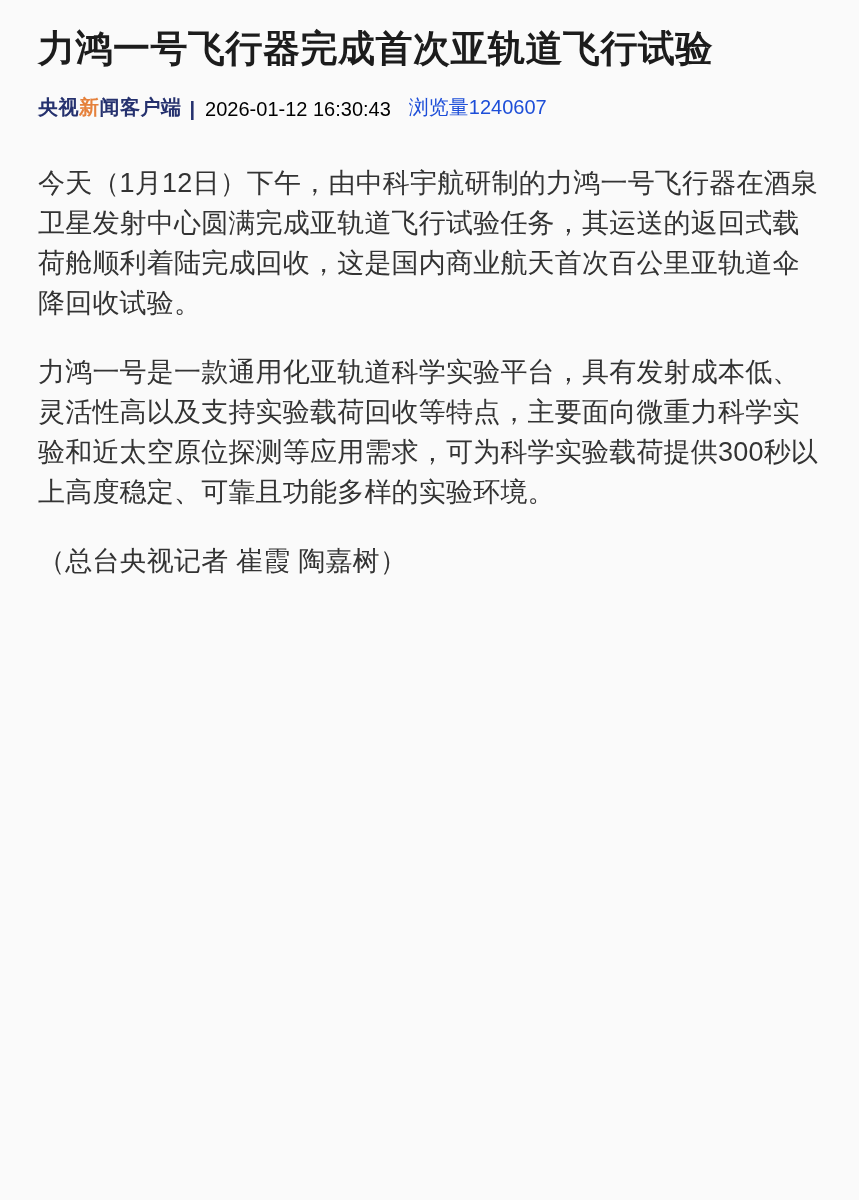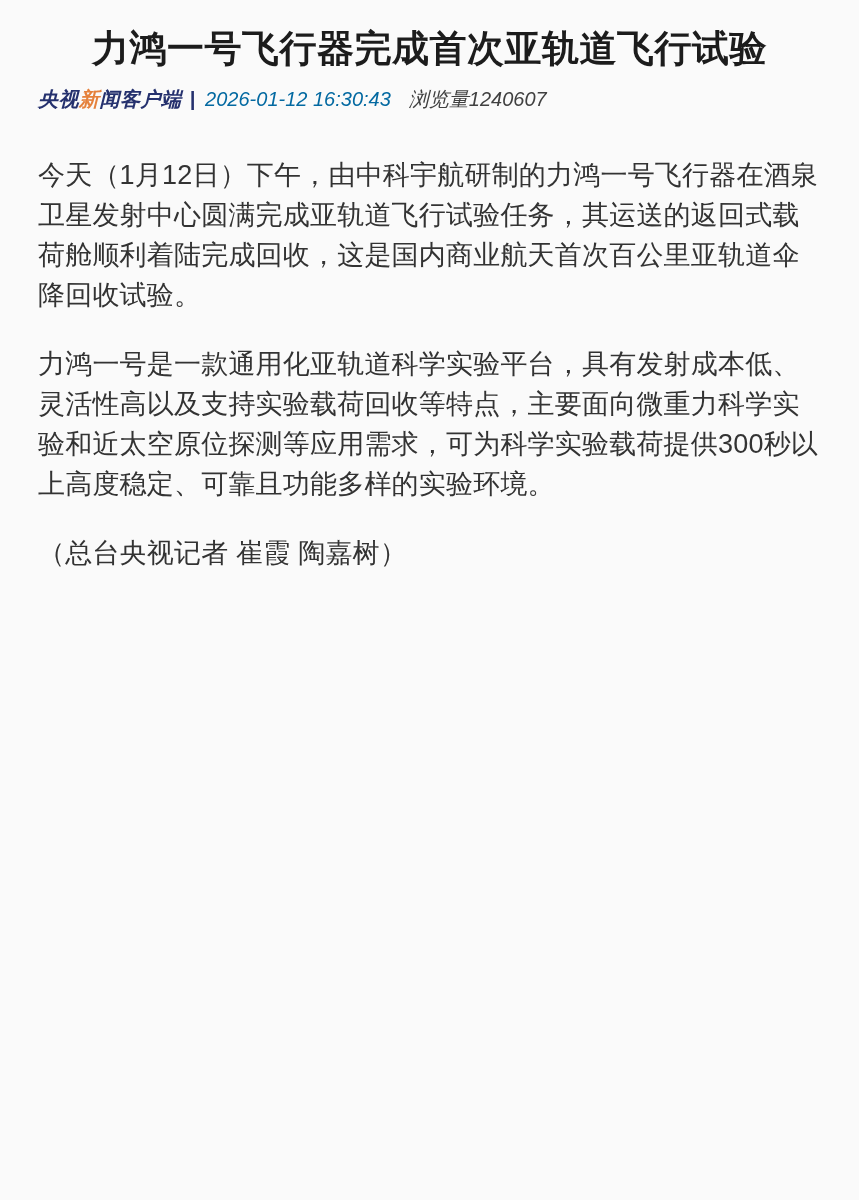--- a/index.html
+++ b/index.html
@@ -14,45 +14,43 @@
     min-height: 1200px;
     padding: 26px 38px 40px 38px;
     background: #fafafa;
   }
   .article-title {
     font-size: 37px;
     font-weight: bold;
     color: #1c1c1c;
     line-height: 1.25;
     letter-spacing: 0.5px;
-    text-align: center;
   }
   .meta-row {
-    margin-top: 14px;
+    margin-top: 22px;
     display: flex;
-    align-items: center;
+    align-items: flex-end;
     font-size: 20px;
     white-space: nowrap;
-    font-style: italic;
   }
   .source-link {
     font-weight: bold;
     color: #25316e;
     letter-spacing: 0.5px;
     cursor: pointer;
     text-decoration: none;
   }
   .source-hl { color: #e5813c; }
   .meta-sep {
     color: #25316e;
     font-weight: bold;
     margin: 0 10px 0 8px;
   }
-  .meta-date { color: #0369a1; }
-  .meta-views { color: #404040; margin-left: 18px; }
+  .meta-date { color: #000000; }
+  .meta-views { color: #1d4ed8; margin-left: 18px; }
   .article-body { margin-top: 42px; }
   .article-body p {
     font-size: 27px;
     line-height: 40px;
     color: #333333;
     margin-bottom: 29px;
     text-align: left;
     letter-spacing: 0.2px;
   }
   .byline {

